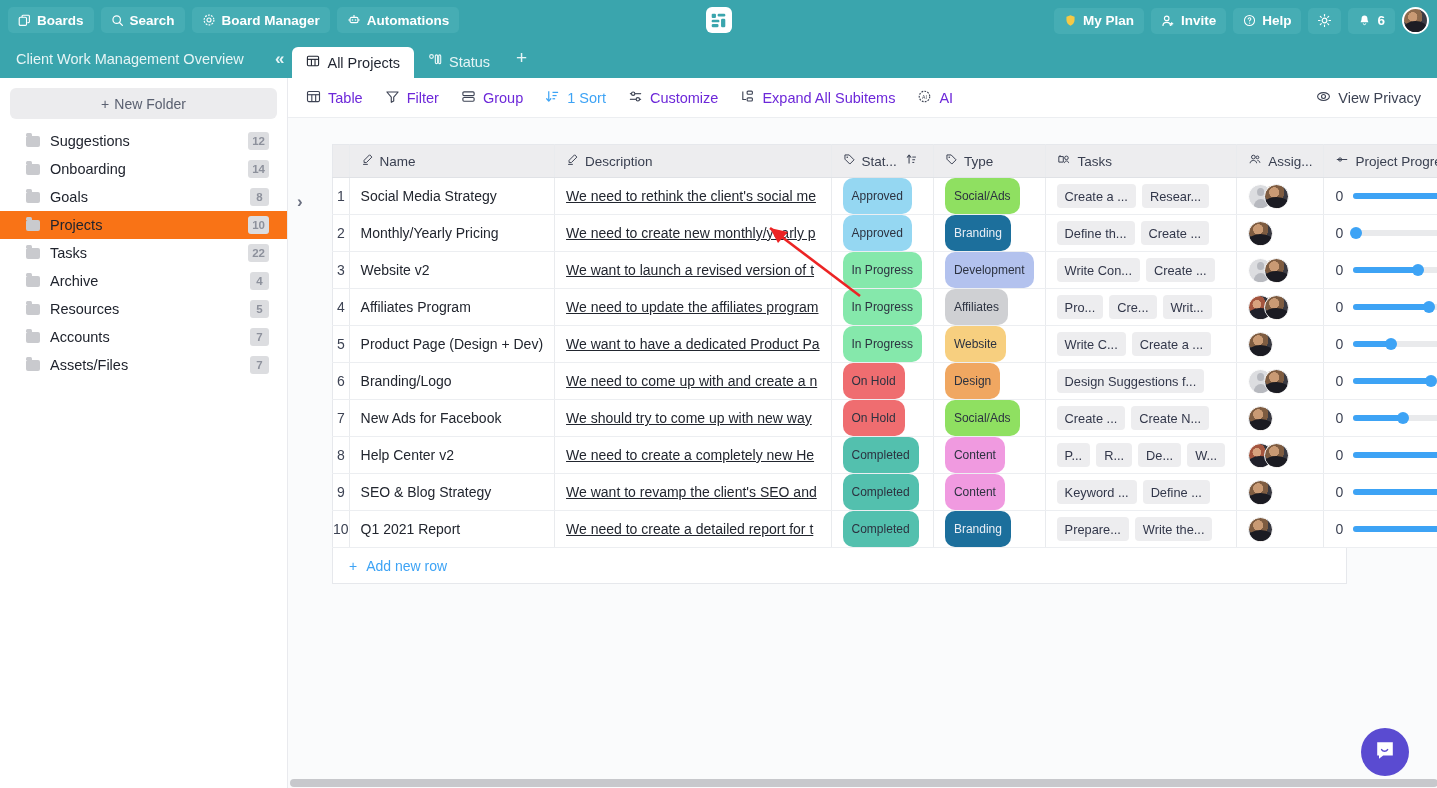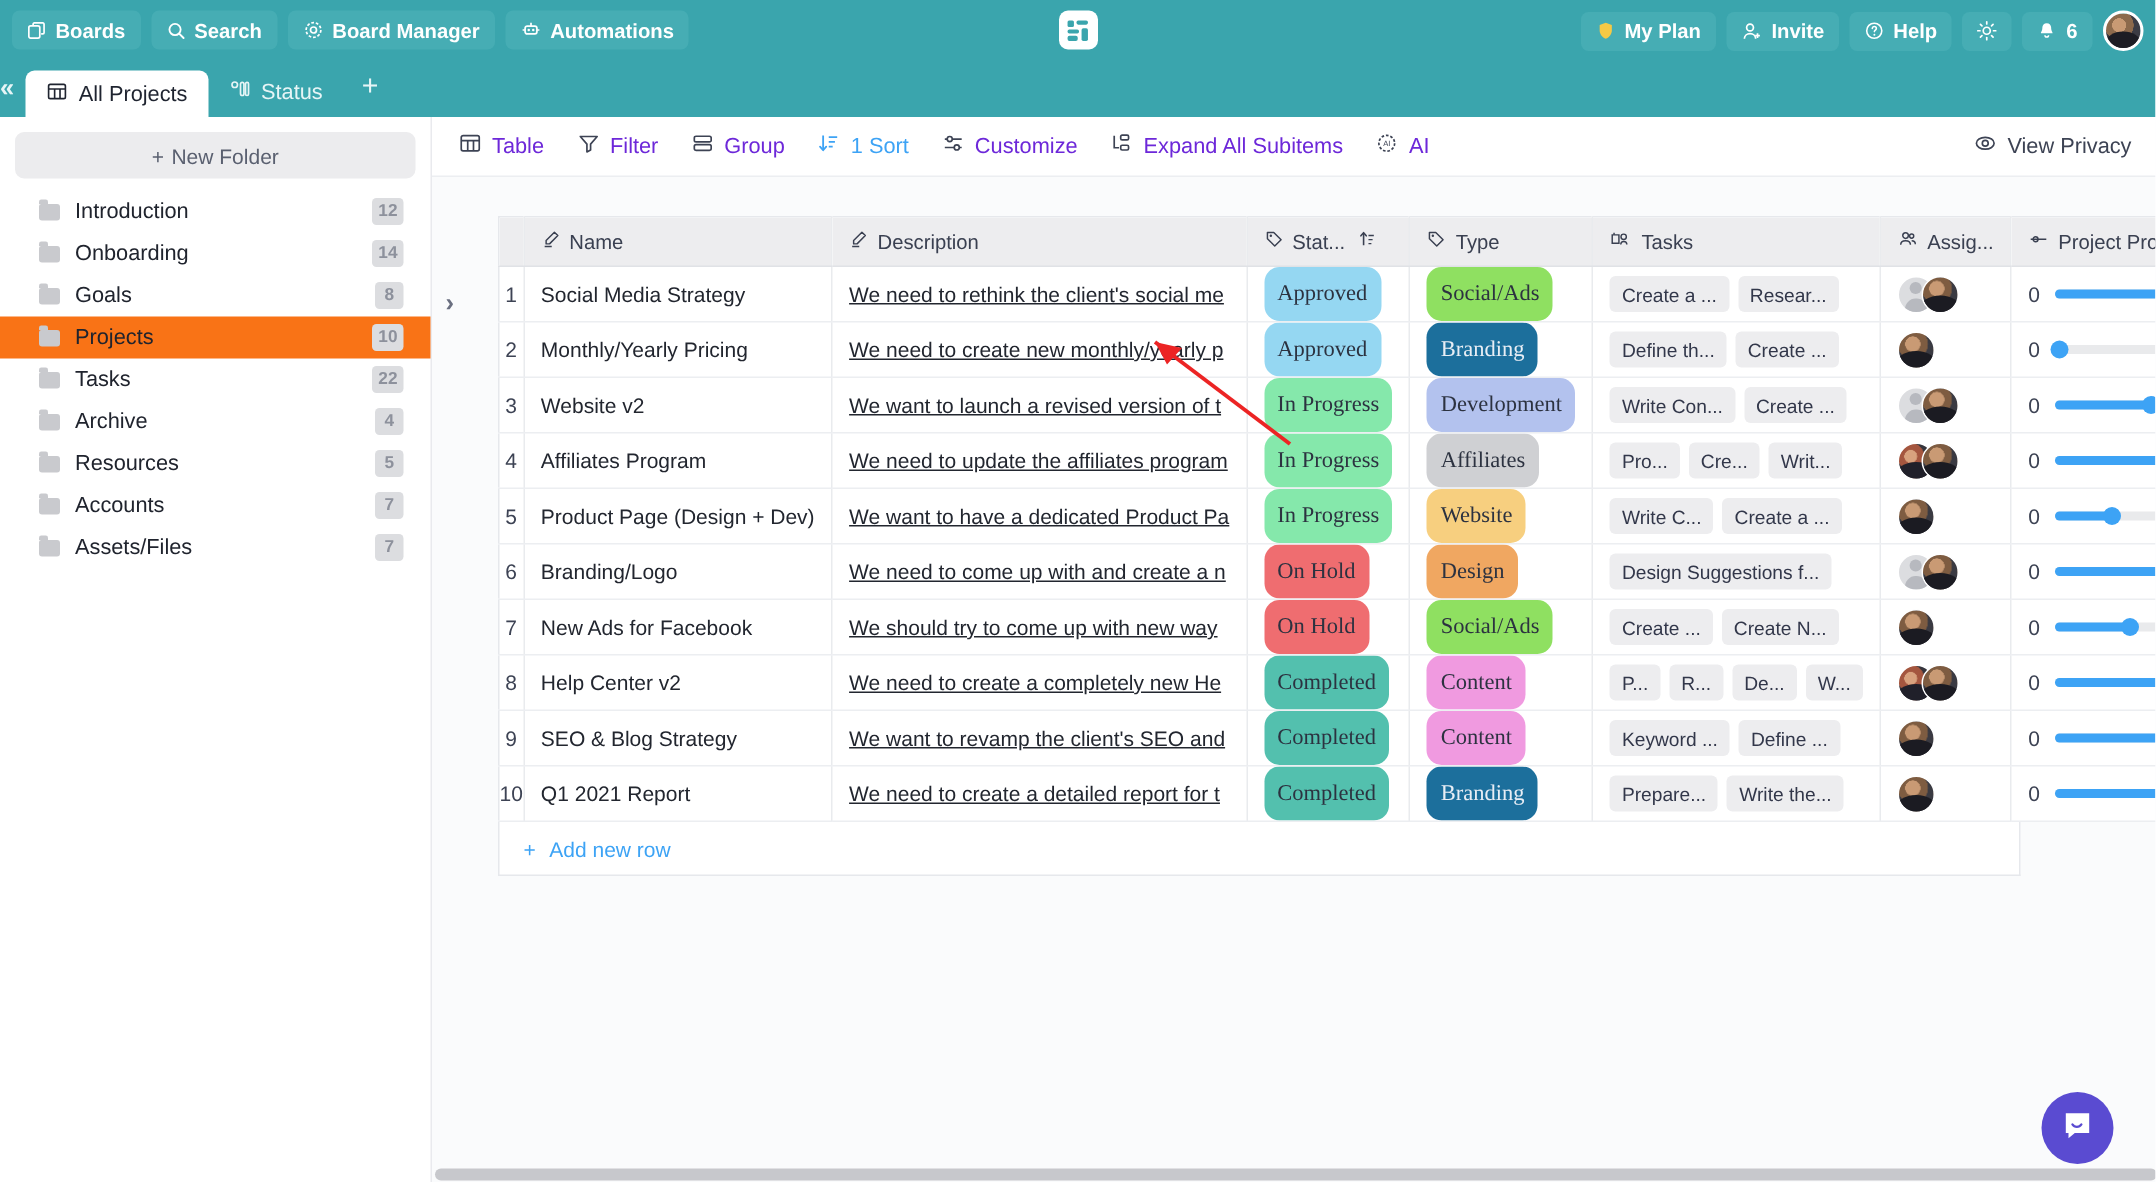--- a/index.html
+++ b/index.html
@@ -179,21 +179,21 @@
   .col-type { width: 104px; }
   .col-tasks { width: 184px; }
   .col-assign { width: 86px; }
   .col-prog { width: 226px; }
   td { font-size: 14px; color: #22262f; }
   .desc-cell { font-size: 14px; color: #22262f; text-decoration: underline; }
 
   .pill {
     display: inline-flex; align-items: center; justify-content: center;
     height: 36px; padding: 0 9px; border-radius: 10px;
-    font-size: 15px; color: #2c3240; white-space: nowrap; font-family: Liberation Serif, serif;
+    font-size: 12px; color: #2c3240; white-space: nowrap;
   }
   .pill.dark { color: #e8eef5; }
 
   .chips { display: flex; gap: 6px; align-items: center; }
   .chip {
     background: #ededef; border-radius: 4px;
     font-size: 12.8px; color: #32374a;
     height: 24px; padding: 0 8px;
     display: inline-flex; align-items: center;
     max-width: 100%; overflow: hidden; white-space: nowrap;
@@ -375,20 +375,21 @@
             <path d="M6.5 11.6a1.5 1.5 0 0 0 3 0" fill="none" stroke="#fff" stroke-width="1.2"></path>
           </svg>
       </span>
       <span>6</span>
     </div>
     <div class="avatar-top"></div>
   </div>
 </div>
 
 <div class="secondbar">
+  <div class="board-title">Client Work Management Overview</div>
   <div class="collapse-btn">«</div>
   <div class="tabs">
     <div class="tab active">
       <span>
         <svg width="14" height="14" viewBox="0 0 16 16">
             <rect x="1.6" y="2.6" width="12.8" height="10.8" rx="1.3" fill="none" stroke="#1f2430" stroke-width="1.25"></rect>
             <line x1="1.6" y1="6.1" x2="14.4" y2="6.1" stroke="#1f2430" stroke-width="1.25"></line>
             <line x1="6.2" y1="6.1" x2="6.2" y2="13.4" stroke="#1f2430" stroke-width="1.25"></line>
             <line x1="10.3" y1="6.1" x2="10.3" y2="13.4" stroke="#1f2430" stroke-width="1.25"></line>
           </svg>
@@ -412,21 +413,21 @@
 <div class="body-wrap">
 
   <div class="sidebar">
     <div class="new-folder">
       <span>+</span>
       <span>New Folder</span>
     </div>
     <div id="sidebar-list">
         <div class="folder-row">
           <span class="folder-icon"></span>
-          <span class="folder-name">Introduction</span>
+          <span class="folder-name">Suggestions</span>
           <span class="folder-count">12</span>
         </div>
         <div class="folder-row">
           <span class="folder-icon"></span>
           <span class="folder-name">Onboarding</span>
           <span class="folder-count">14</span>
         </div>
         <div class="folder-row">
           <span class="folder-icon"></span>
           <span class="folder-name">Goals</span>

